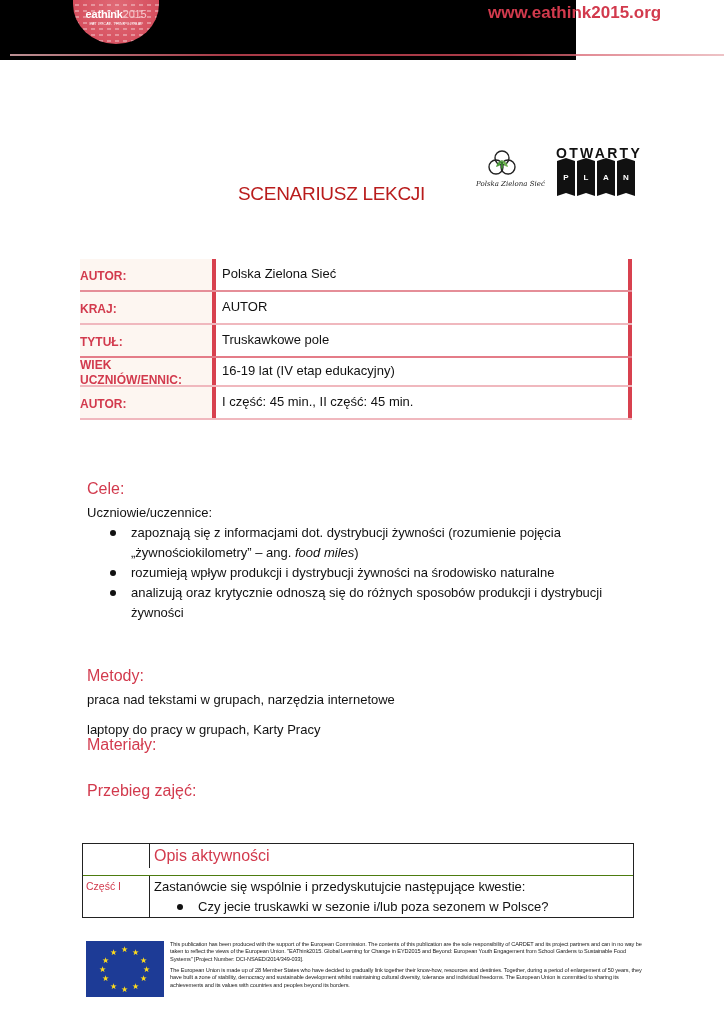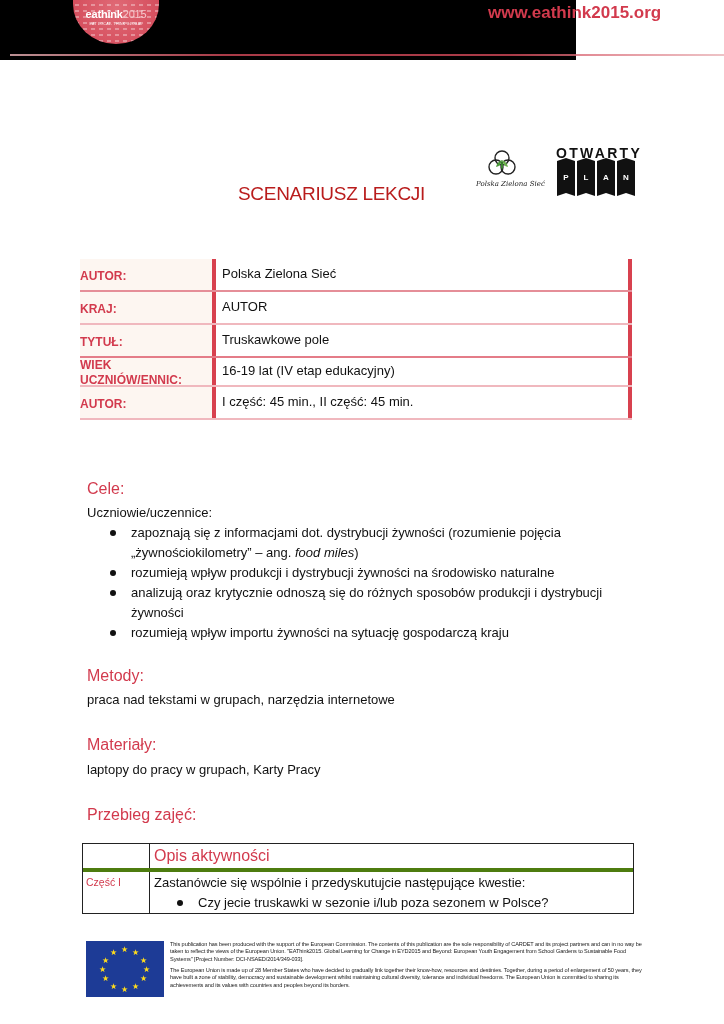--- a/index.html
+++ b/index.html
@@ -97,21 +97,21 @@
     content: ""; position: absolute; left: 23px; top: 7px; width: 6px; height: 6px;
     border-radius: 50%; background: #111;
   }
   .bullets .it { font-style: italic; }
 
   .activity-table {
     position: absolute; left: 82px; top: 843px; width: 552px;
     border: 1px solid #222; font-size: 13px;
   }
   .at-row { display: flex; }
-  .at-row + .at-row { border-top: 4px solid #4d7c0f; }
+  .at-row + .at-row { border-top: 1px solid #4d7c0f; margin-top: 7px; }
   .at-left { width: 67px; border-right: 1px solid #222; }
   .at-right { flex: 1; padding-left: 4px; }
   .at-head .at-right { color: #d23a4d; font-size: 16px; height: 24px; line-height: 23px; }
   .at-part { color: #d23a4d; font-size: 10.5px; padding-left: 3px; padding-top: 4px; }
   .at-body { line-height: 20px; padding-top: 1px; }
   .at-body .q { position: relative; padding-left: 44px; }
   .at-body .q::before {
     content: ""; position: absolute; left: 23px; top: 7px; width: 6px; height: 6px;
     border-radius: 50%; background: #111;
   }
@@ -183,30 +183,29 @@
     <div class="info-value">I część: 45 min., II część: 45 min.</div>
   </div>
 </div>
 
 <div class="section-h" style="top:480px;">Cele:</div>
 <div class="para" style="top:503px;">Uczniowie/uczennice:</div>
 <ul class="bullets">
   <li><span>zapoznają się z informacjami dot. dystrybucji żywności (rozumienie pojęcia „żywnościokilometry” – ang. </span><span class="it">food miles</span><span>)</span></li>
   <li><span>rozumieją wpływ produkcji i dystrybucji żywności na środowisko naturalne</span></li>
   <li><span>analizują oraz krytycznie odnoszą się do różnych sposobów produkcji i dystrybucji żywności</span></li>
-  <li><span>rozumieją wpływ importu żywności na sytuację gospodarczą kraju</span></li>
 </ul>
 
 <div class="section-h" style="top:667px;">Metody:</div>
 <div class="para" style="top:690px;">praca nad tekstami w grupach, narzędzia internetowe</div>
 
 <div class="section-h" style="top:736px;">Materiały:</div>
-<div class="para" style="top:760px;">laptopy do pracy w grupach, Karty Pracy</div>
-
-<div class="section-h" style="top:806px;">Przebieg zajęć:</div>
+<div class="para" style="top:720px;">laptopy do pracy w grupach, Karty Pracy</div>
+
+<div class="section-h" style="top:782px;">Przebieg zajęć:</div>
 <div class="activity-table">
   <div class="at-row at-head">
     <div class="at-left"></div>
     <div class="at-right">Opis aktywności</div>
   </div>
   <div class="at-row">
     <div class="at-left at-part">Część I</div>
     <div class="at-right at-body">
       <div>Zastanówcie się wspólnie i przedyskutujcie następujące kwestie:</div>
       <div class="q">Czy jecie truskawki w sezonie i/lub poza sezonem w Polsce?</div>

